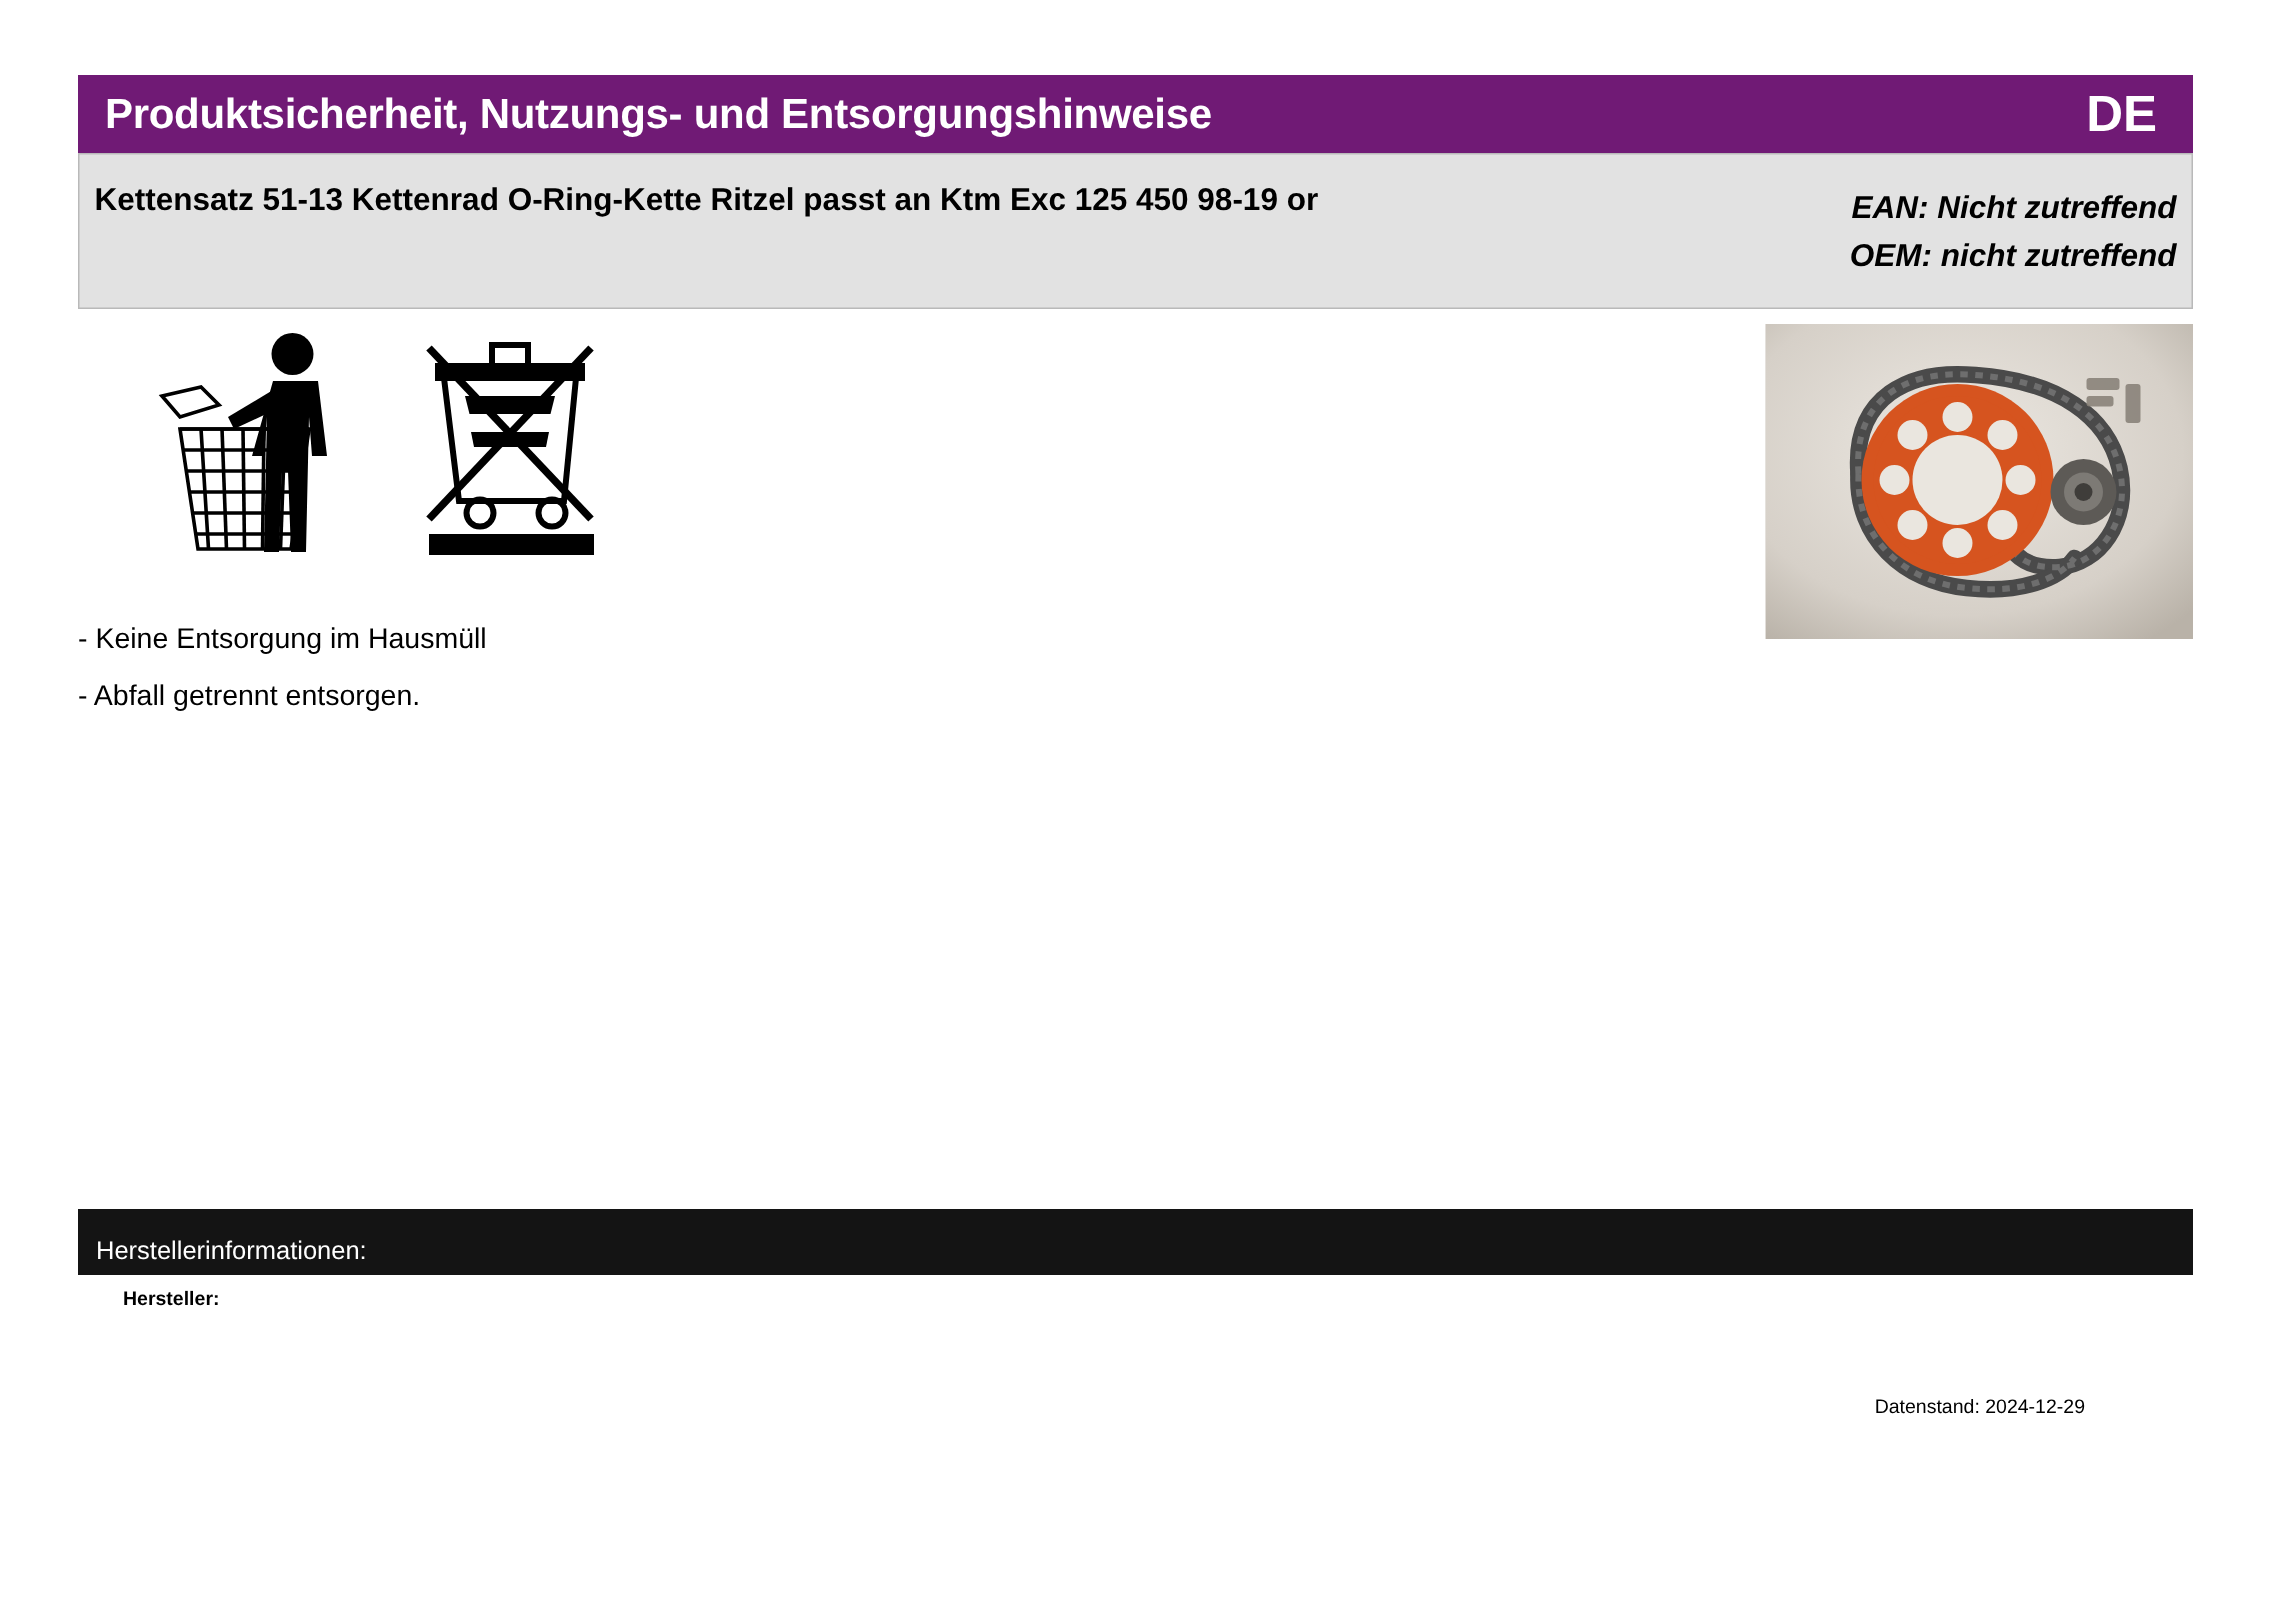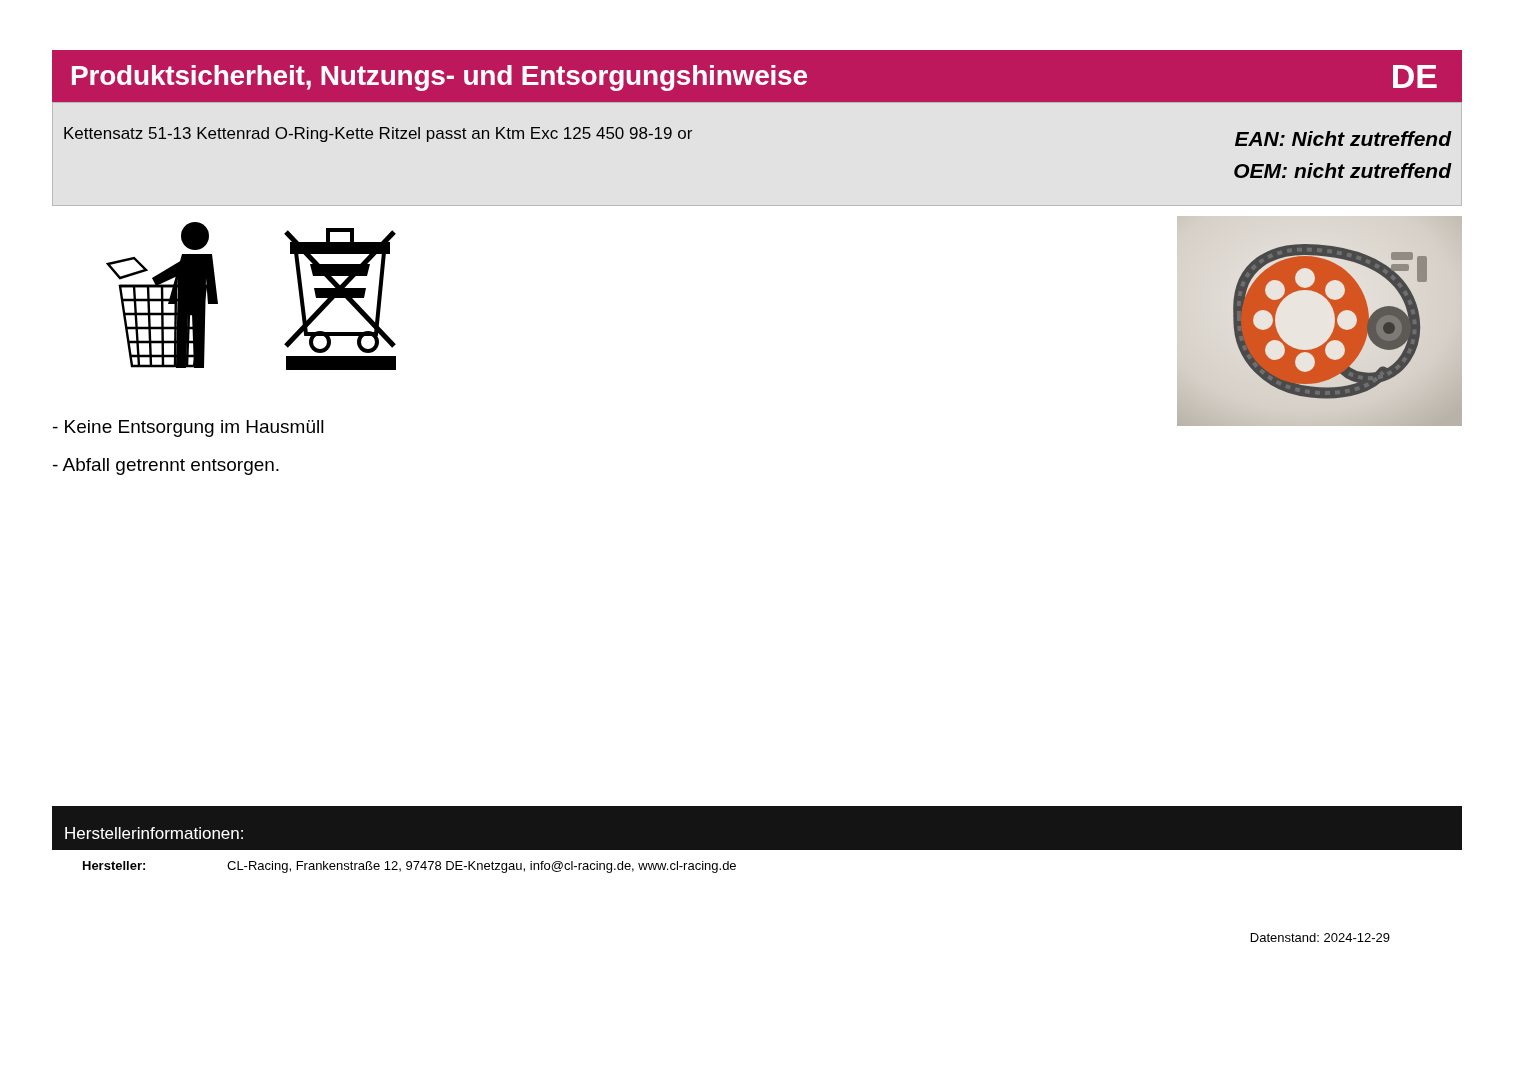--- a/index.html
+++ b/index.html
@@ -23,21 +23,21 @@
     height: 1075px;
   }
 
   
   .header-bar {
     position: absolute;
     left: 52px;
     top: 50px;
     width: 1410px;
     height: 52px;
-    background: #be185d;
+    background: #701a75;
     display: flex;
     align-items: center;
     justify-content: space-between;
     box-sizing: border-box;
     padding: 0 18px 0 18px;
     gap: 48px;
   }
   .header-title {
     color: #ffffff;
     font-size: 28px;
@@ -60,22 +60,22 @@
     width: 1410px;
     height: 104px;
     background: #e2e2e2;
     border: 1px solid #b9b9b9;
     box-sizing: border-box;
     display: flex;
     justify-content: space-between;
   }
   .product-title {
     padding: 14px 0 0 10px;
-    font-size: 17px;
-    font-weight: normal;
+    font-size: 21px;
+    font-weight: bold;
     line-height: 34px;
     max-width: 980px;
   }
   .product-codes {
     padding: 20px 10px 0 0;
     text-align: right;
     font-size: 21px;
     font-weight: bold;
     line-height: 32px;
     font-style: italic;
@@ -318,18 +318,17 @@
     <div class="note-line">-  Keine Entsorgung im Hausmüll</div>
     <div class="note-line">-  Abfall getrennt entsorgen.</div>
   </div>
 
   <div class="mfr-bar">
     <span>Herstellerinformationen:</span>
   </div>
 
   <div class="mfr-row">
     <div class="mfr-label">Hersteller:</div>
-    <div class="mfr-value">CL-Racing, Frankenstraße 12, 97478 DE-Knetzgau, info@cl-racing.de, www.cl-racing.de</div>
   </div>
 
   <div class="datestamp">Datenstand: 2024-12-29</div>
 
 </div>
 
 </body></html>

